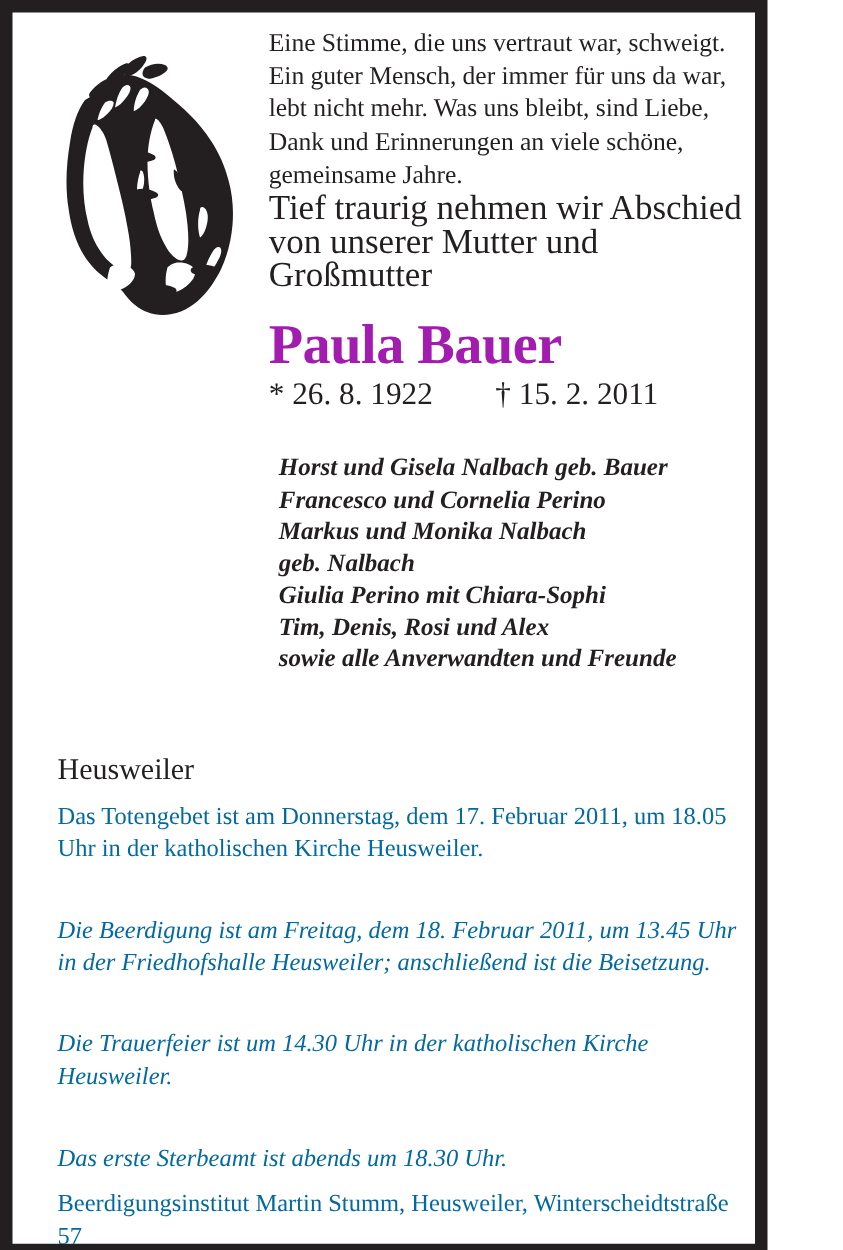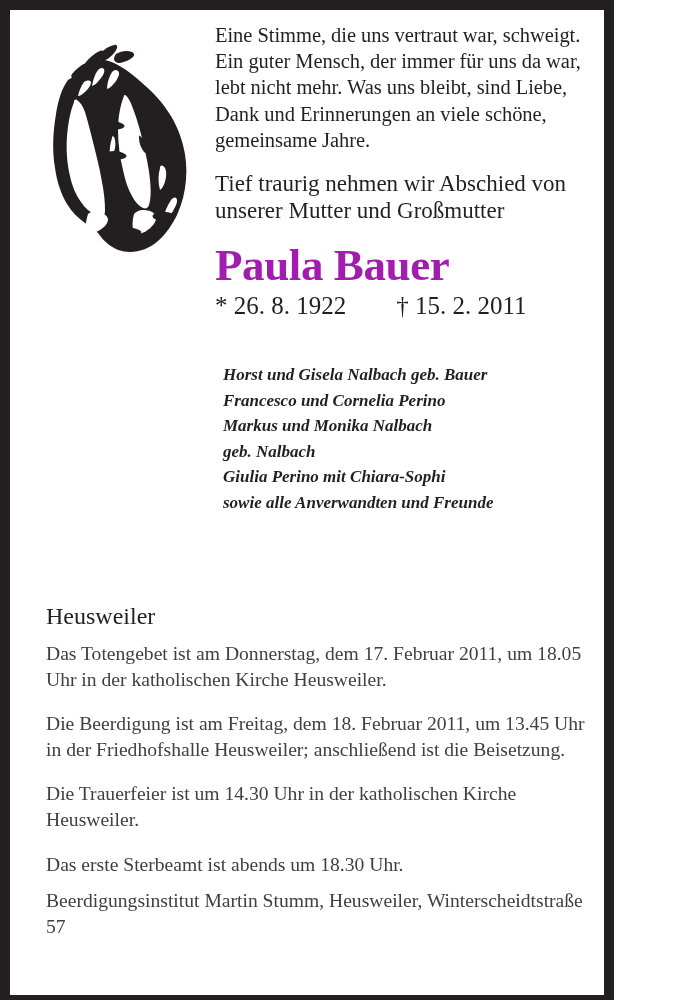--- a/index.html
+++ b/index.html
@@ -49,22 +49,21 @@
     right: 8px;
   }
   .verse, .farewell {
     font-size: 20.5px;
     line-height: 26.2px;
     color: #231f20;
     margin: 0;
   }
   .verse { letter-spacing: -0.05px; }
   .farewell {
-    margin-top: 17px;
-    font-size: 23px;
+    font-size: 28px;
     line-height: 27px;
   }
   .deceased-name {
     margin: 16px 0 0 0;
     font-size: 45px;
     line-height: 50px;
     font-weight: bold;
     color: #a21caf;
     letter-spacing: -0.4px;
   }
@@ -80,21 +79,21 @@
   .survivors {
     position: absolute;
     left: 213px;
     top: 352px;
     right: 6px;
     margin: 0;
     padding: 0;
     list-style: none;
     font-style: italic;
     font-weight: bold;
-    font-size: 17px;
+    font-size: 20px;
     line-height: 25.5px;
     color: #231f20;
   }
   .survivors li { margin: 0; }
 
   
   .lower {
     position: absolute;
     left: 36px;
     right: 14px;
@@ -103,23 +102,23 @@
   .place {
     margin: 0;
     font-size: 24px;
     line-height: 28px;
     color: #231f20;
   }
   .note {
     margin: 12px 0 0 0;
     font-size: 19.6px;
     line-height: 25.6px;
-    color: #404040;
-  }
-  .note.gap { margin-top: 19px; }
+    color: #0369a1;
+  }
+  .note.gap { margin-top: 40px; font-style: italic; }
   .note.tight { margin-top: 11px; }
 </style>
 </head>
 <body>
 
 <div class="page">
   <div class="card">
 
     <div class="top-area">
 
@@ -198,20 +197,21 @@
         <p class="dates">* 26. 8. 1922        † 15. 2. 2011</p>
       </div>
     </div>
 
     <ul class="survivors">
       <li>Horst und Gisela Nalbach geb. Bauer</li>
       <li>Francesco und Cornelia Perino</li>
       <li>Markus und Monika Nalbach</li>
       <li>geb. Nalbach</li>
       <li>Giulia Perino mit Chiara-Sophi</li>
+      <li>Tim, Denis, Rosi und Alex</li>
       <li>sowie alle Anverwandten und Freunde</li>
     </ul>
 
     <div class="lower">
       <p class="place">Heusweiler</p>
       <p class="note tight">Das Totengebet ist am Donnerstag, dem 17. Februar 2011, um 18.05 Uhr in der katholischen Kirche Heusweiler.</p>
       <p class="note gap">Die Beerdigung ist am Freitag, dem 18. Februar 2011, um 13.45 Uhr in der Friedhofshalle Heusweiler; anschließend ist die Beisetzung.</p>
       <p class="note gap">Die Trauerfeier ist um 14.30 Uhr in der katholischen Kirche Heusweiler.</p>
       <p class="note gap">Das erste Sterbeamt ist abends um 18.30 Uhr.</p>
       <p class="note tight">Beerdigungsinstitut Martin Stumm, Heusweiler, Winterscheidtstraße 57</p>

